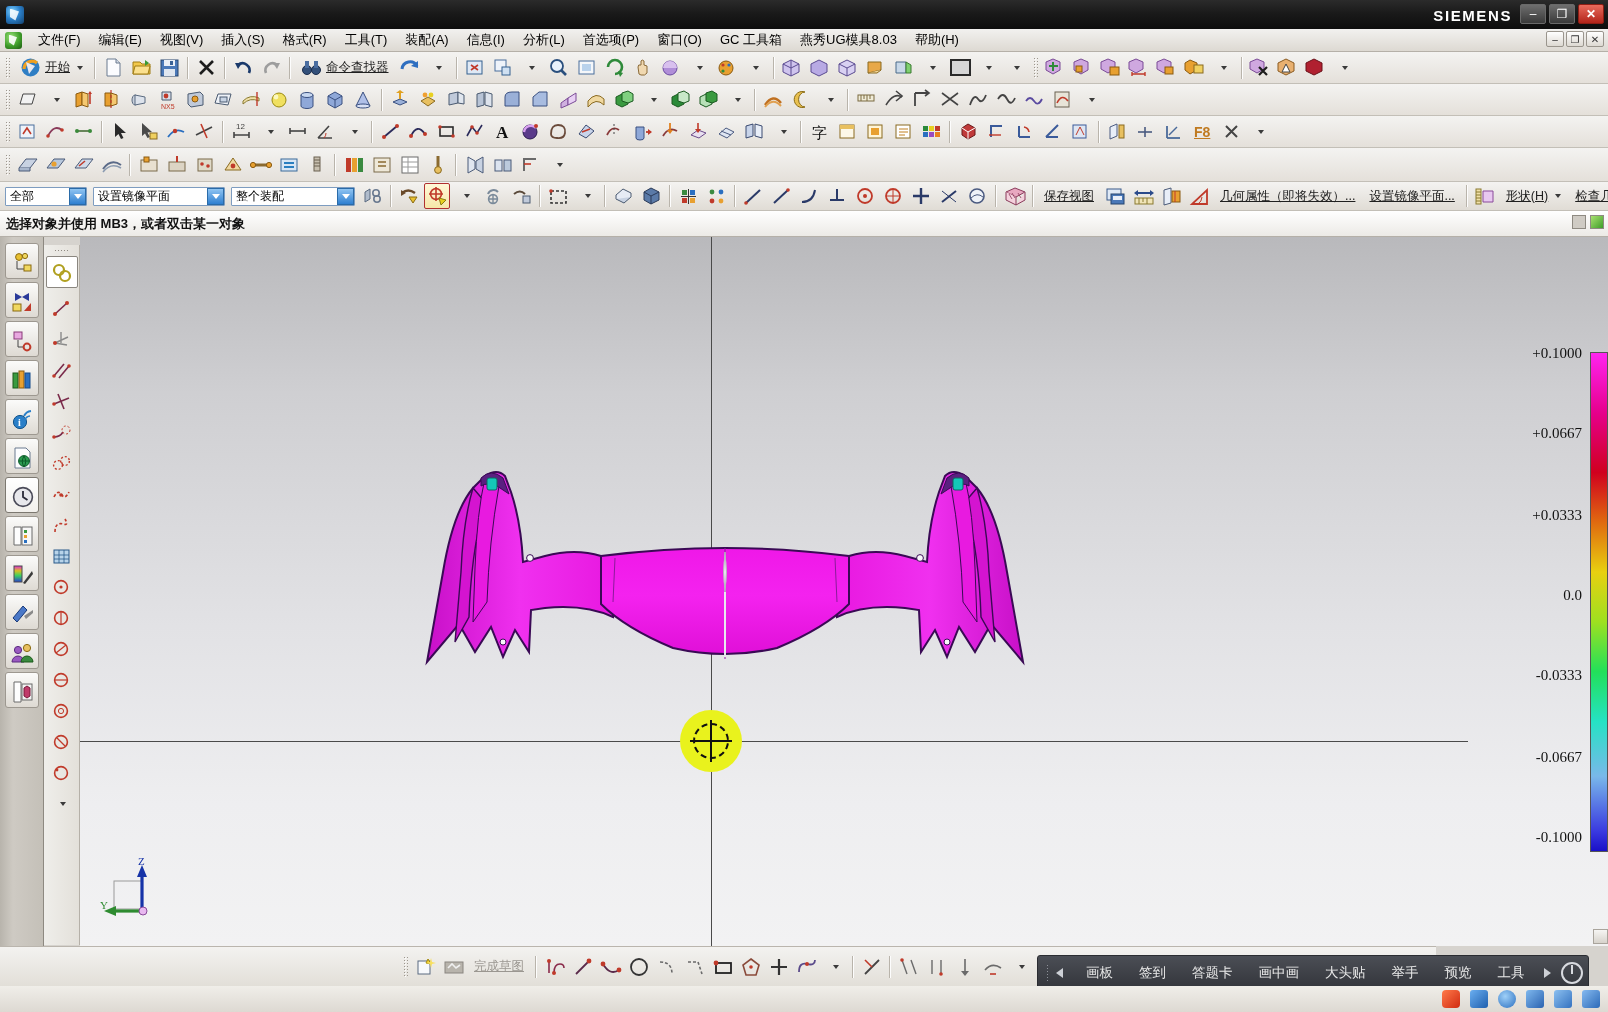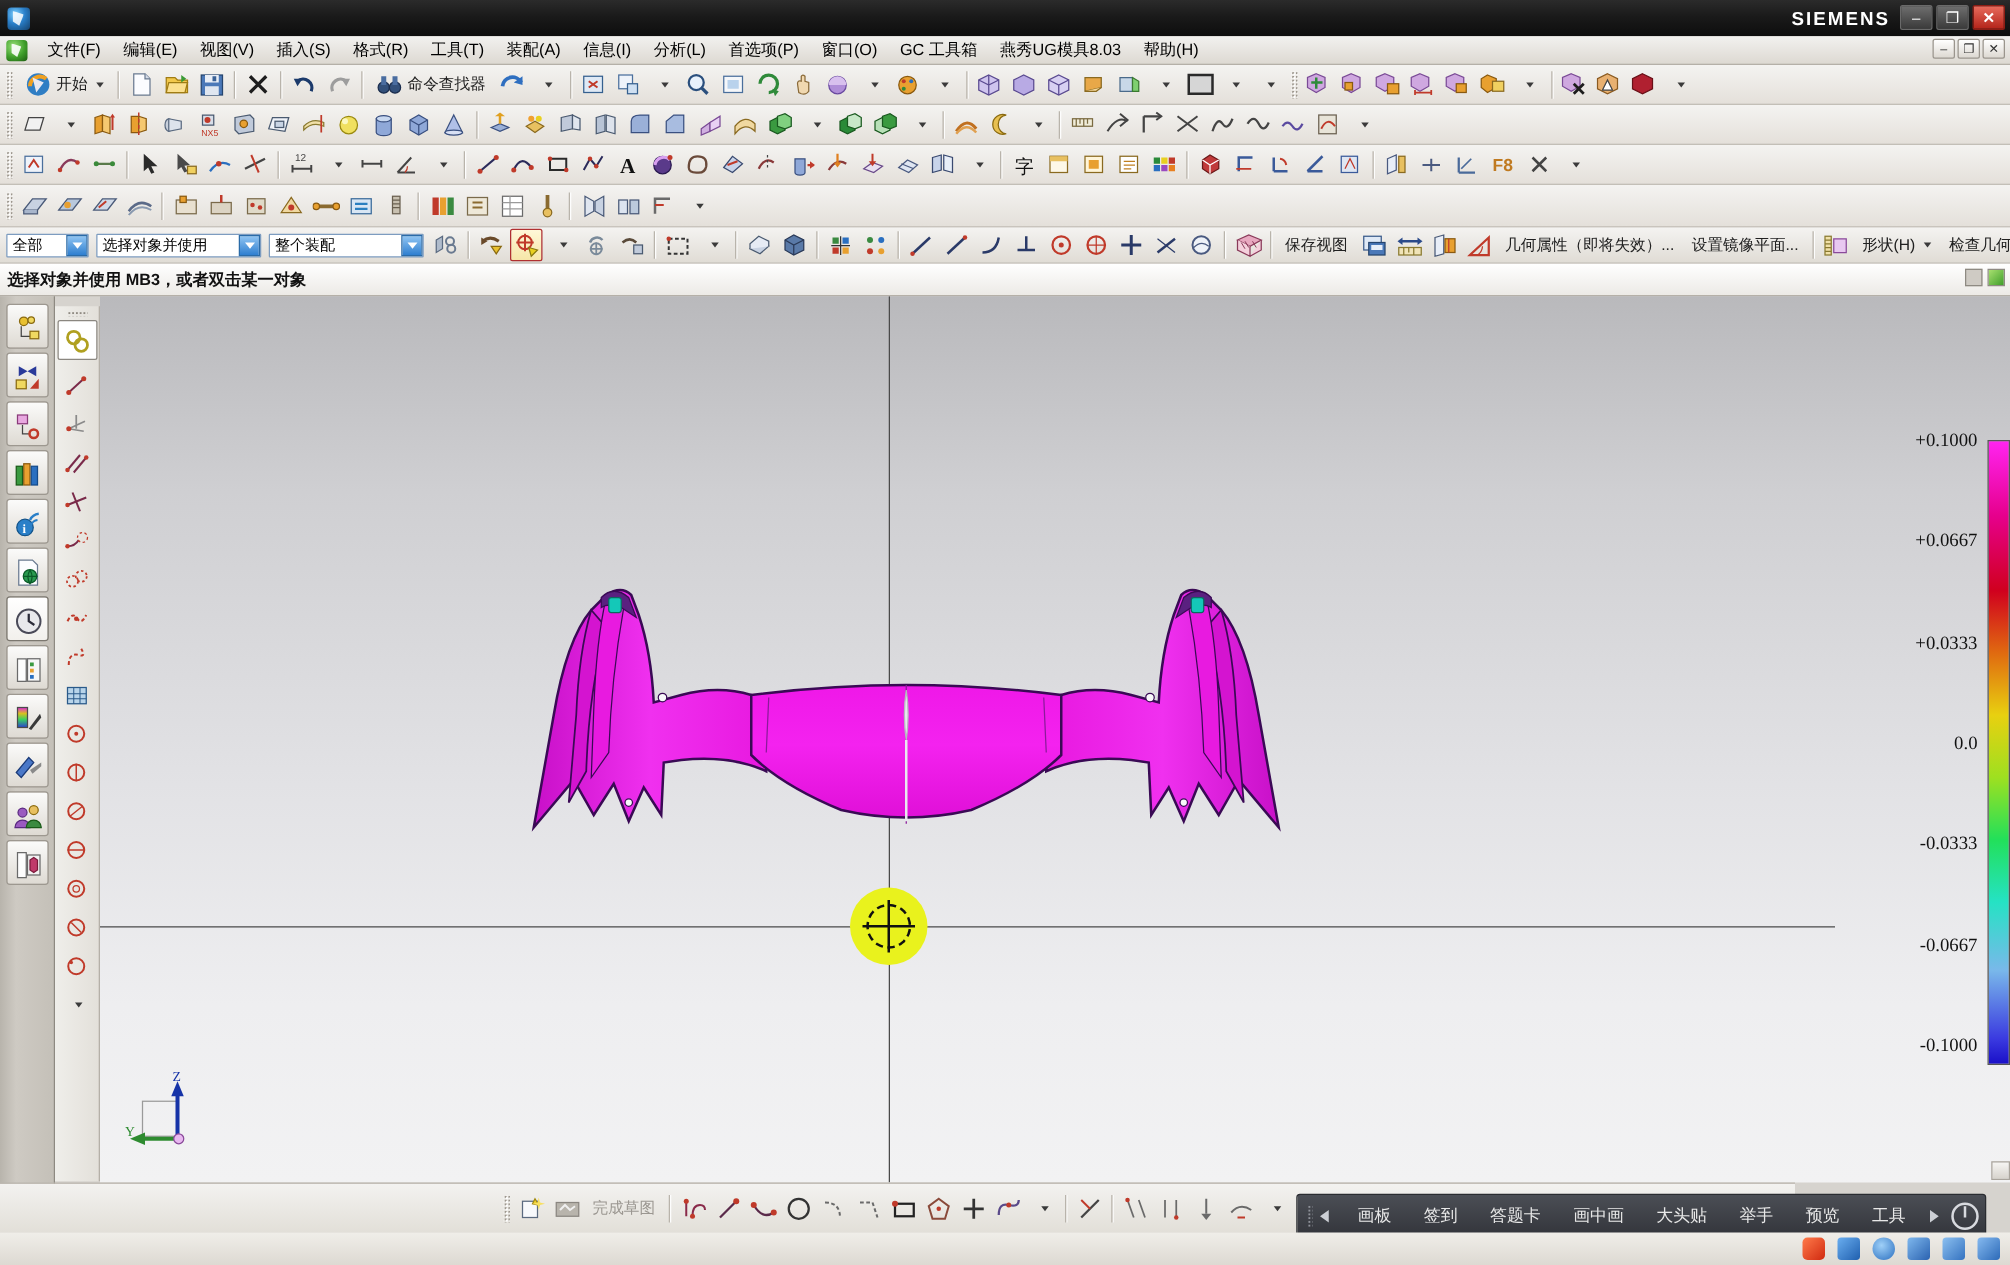--- a/index.html
+++ b/index.html
@@ -86,21 +86,21 @@
   .sep { width:1px; height:22px; background:#b9b4ab; margin:0 4px; flex:none;
          box-shadow:1px 0 0 #fdfdfd; }
   .btn {
     height:26px; min-width:26px; display:flex; align-items:center; justify-content:center;
     margin:0 1px; border:1px solid transparent; border-radius:2px; flex:none; position:relative;
     font-size:11px; color:#202020;
   }
   .btn.lbl { padding:0 5px; gap:4px; }
   .arrow { width:0;height:0;border-left:3.5px solid transparent;border-right:3.5px solid transparent;
            border-top:4px solid #3a3a3a; margin-left:3px; flex:none;}
-  .txt { font-size:12.5px; white-space:nowrap; }
+  .txt { font-size:12.5px; white-space:nowrap;text-decoration:underline; }
 
   
   .ico { width:21px; height:21px; position:relative; flex:none; }
   .ico svg { display:block; }
 
   
   .combo {
     height:19px; border:1px solid #7d9cc0; background:#fff; display:flex; align-items:center;
     font-size:12px; padding-left:4px; margin:0 3px; color:#000; flex:none; border-radius:1px;
   }
@@ -1347,26 +1347,26 @@
             <path d="M4 10 h7" stroke="#c03a2a" stroke-width="1.6"></path>
           </svg>
         </span>
       </div>
     <div class="btn">
         <span class="arrow"></span>
       </div>
   </div>
 
   <div class="tbrow" id="row5">
-    <div class="combo" style="width:66px">
+    <div class="combo" style="width:82px">
       <span class="cval">全部</span>
       <span class="cbtn"></span>
     </div>
     <div class="combo" style="width:132px">
-      <span class="cval">选择对象并使用</span>
+      <span class="cval">设置镜像平面</span>
       <span class="cbtn"></span>
     </div>
     <div class="combo" style="width:124px">
       <span class="cval">整个装配</span>
       <span class="cbtn"></span>
     </div>
     <div class="btn">
         <span class="ico">
           <svg width="21" height="21">
             <path d="M3 6 L8 3 L8 13 L3 16 Z" fill="#b0bccc" stroke="#5a6a80"></path>

